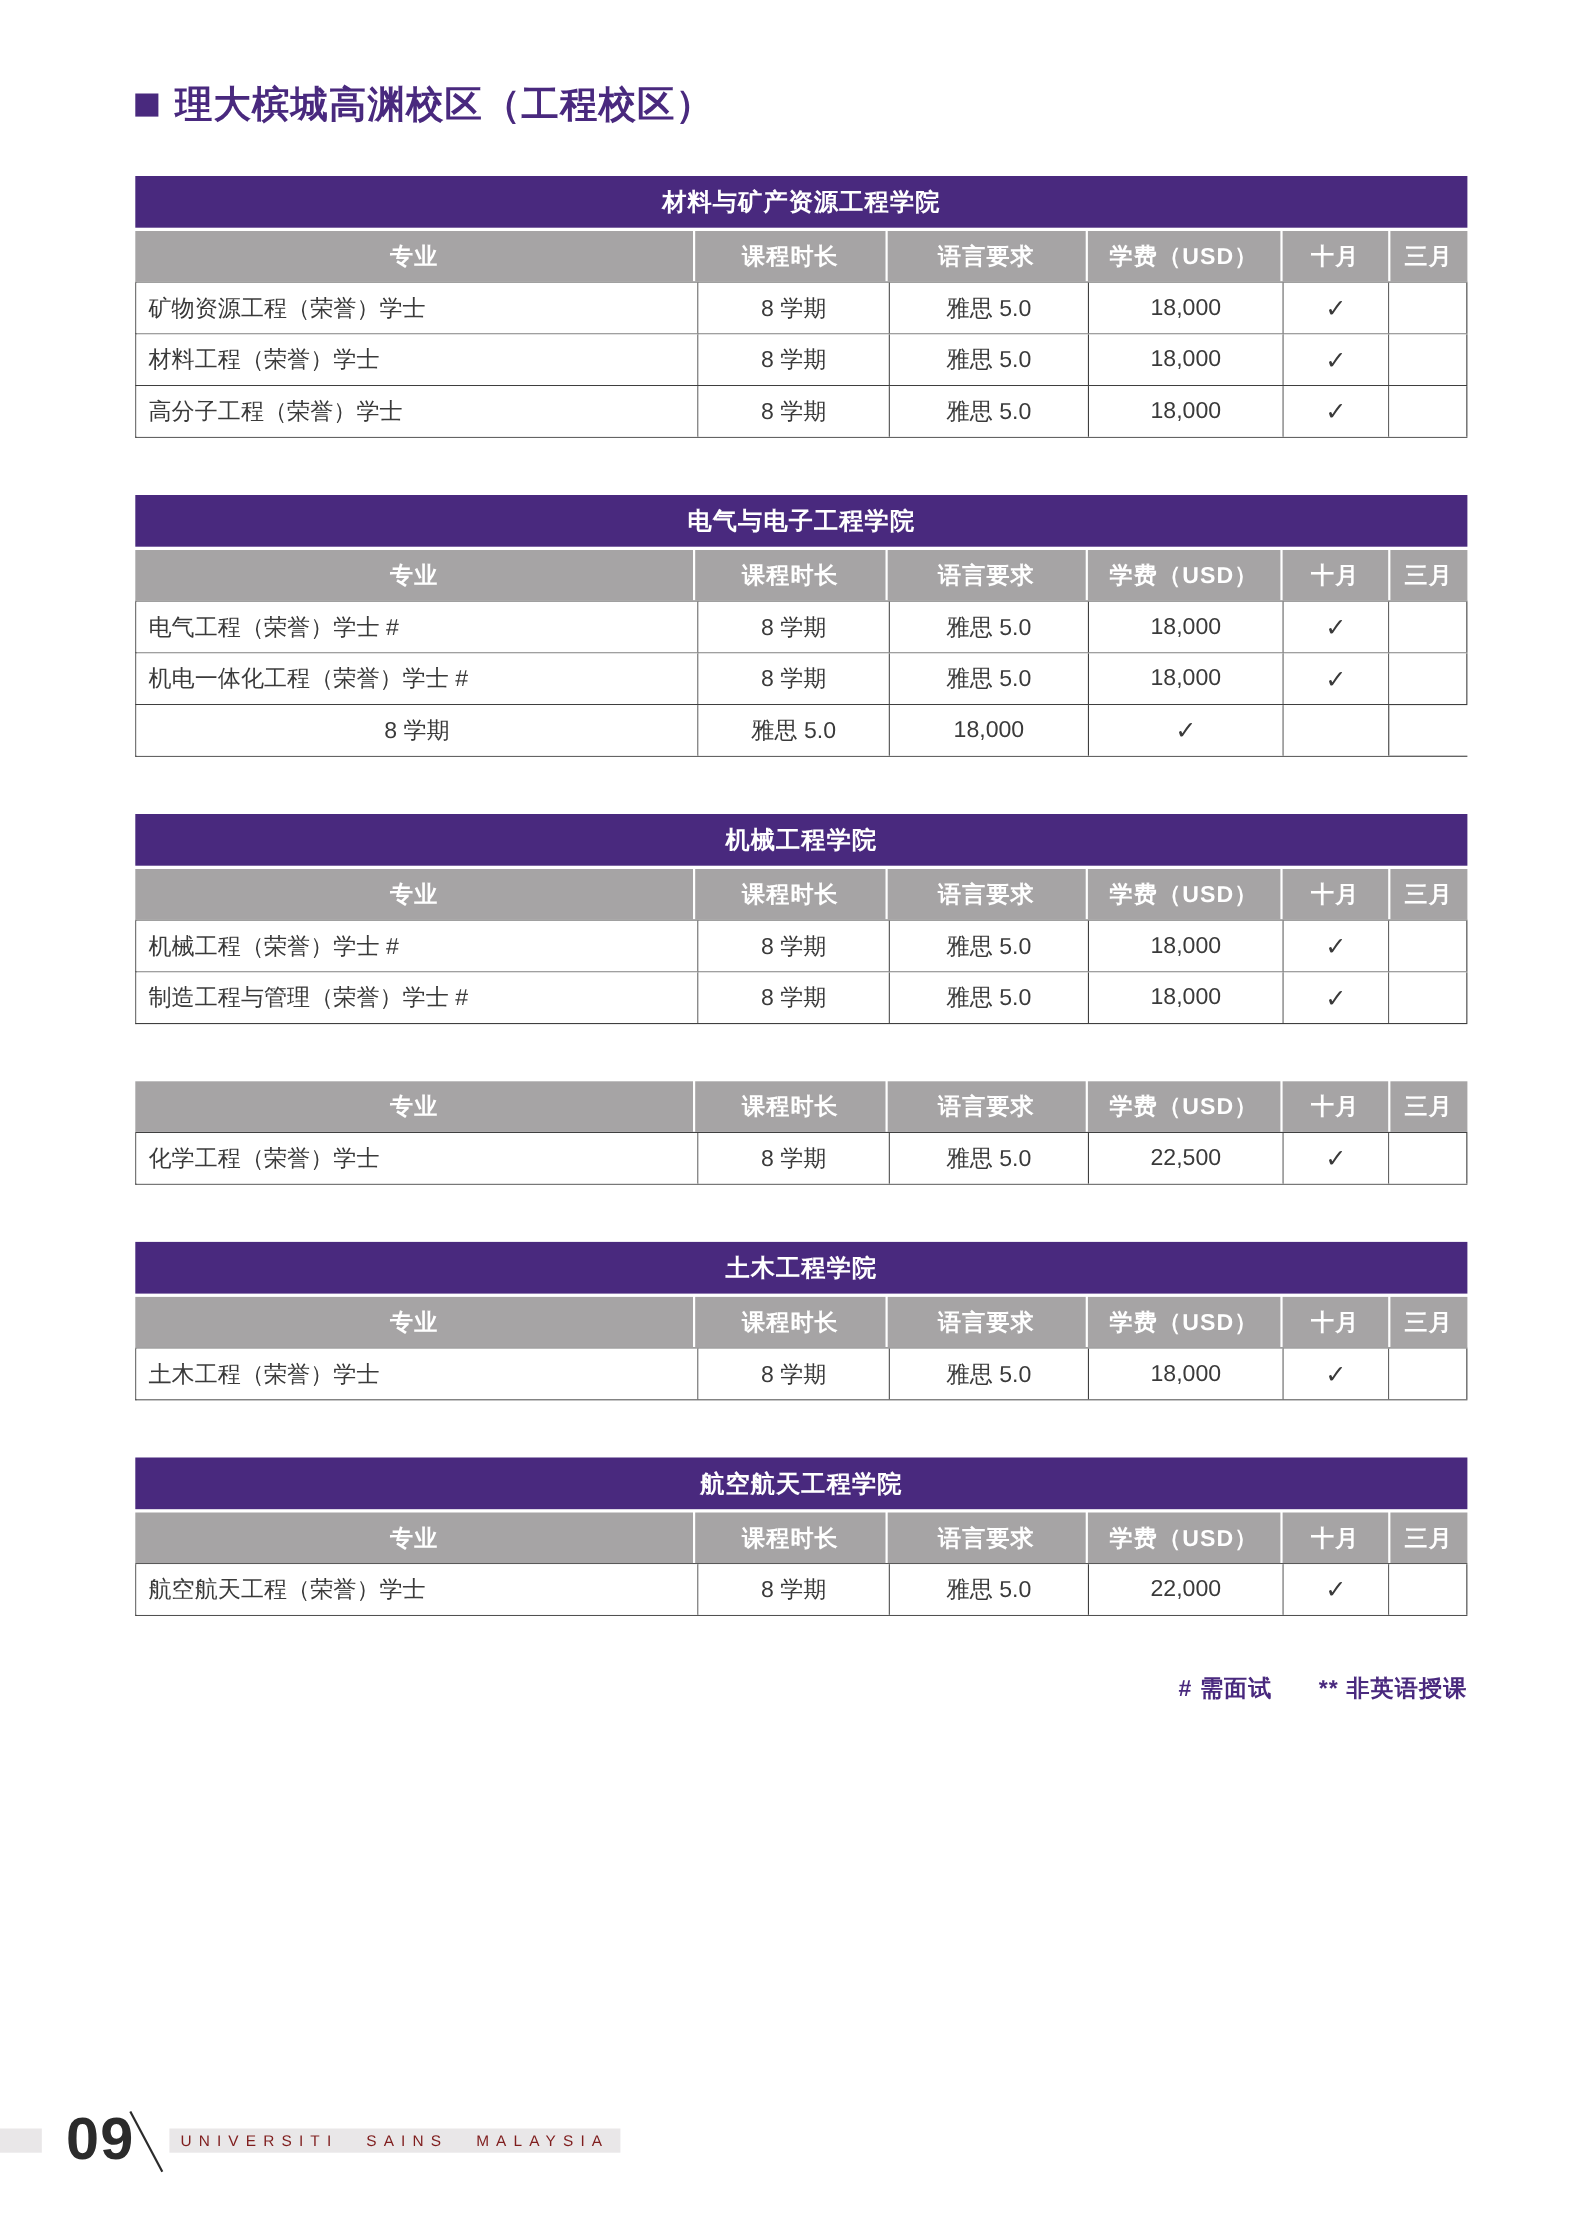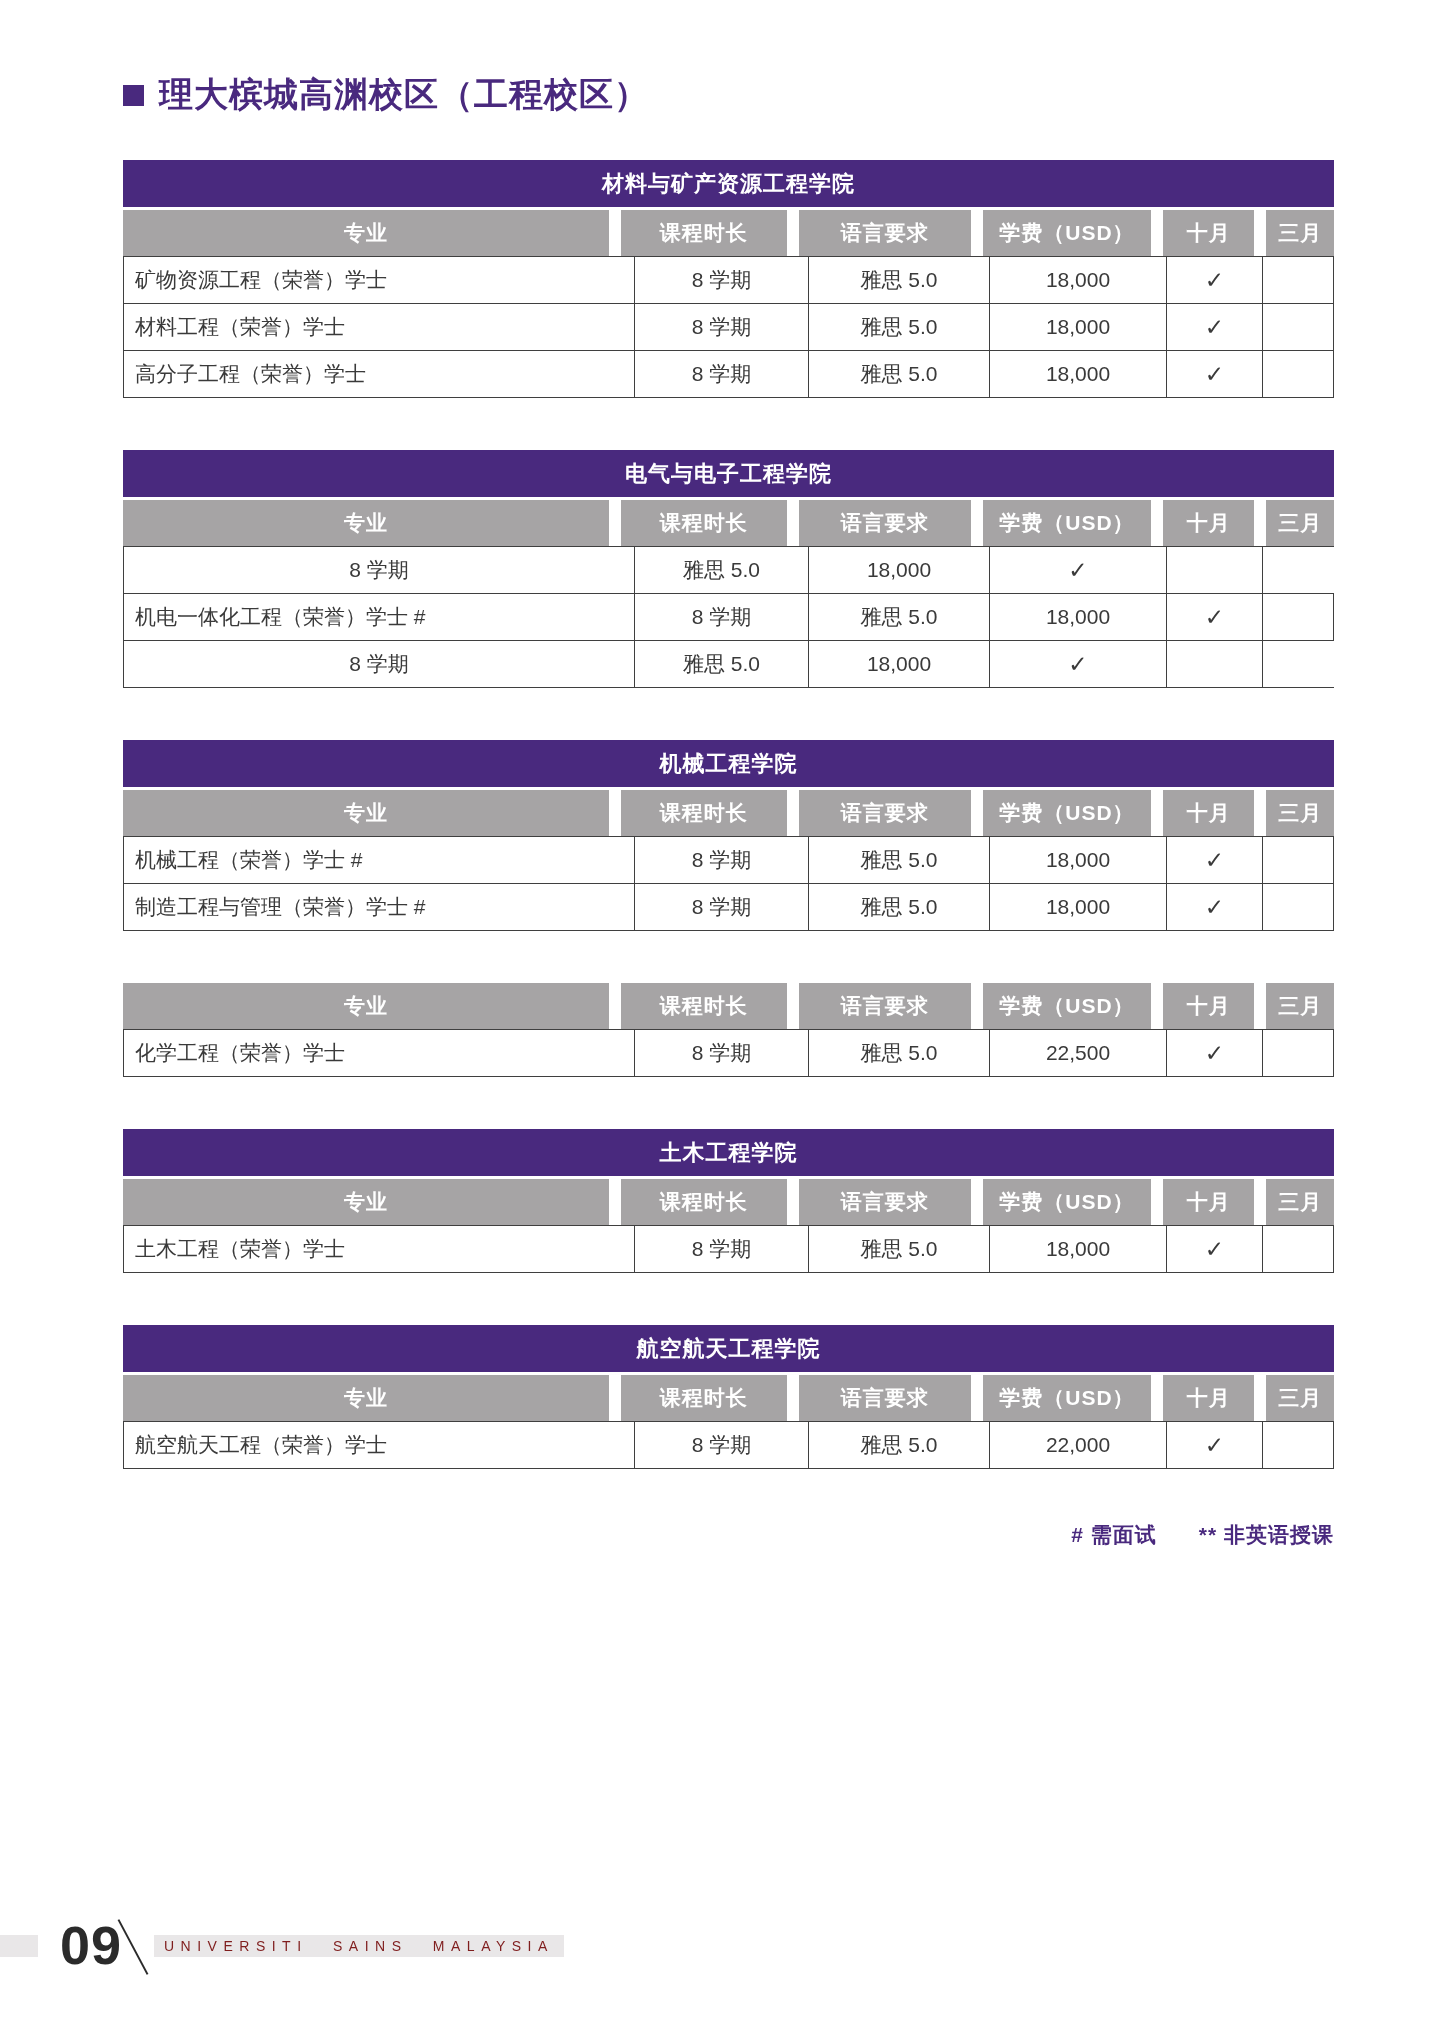--- a/index.html
+++ b/index.html
@@ -21,21 +21,21 @@
   .title-text{margin:0;font-size:34px;font-weight:bold;color:var(--purple);letter-spacing:1px;}
   .tables{margin-top:50px;}
   .school-table{margin-bottom:52px;}
   .band{
     height:47px;background:var(--purple);color:#fff;
     display:flex;align-items:center;justify-content:center;
     font-size:22px;font-weight:bold;letter-spacing:1px;margin-bottom:3px;
   }
   .colhdr{
     display:grid;grid-template-columns:511fr 174fr 181fr 177fr 96fr 71fr;
-    gap:12px;background:#fff;
+    gap:2px;background:#fff;
   }
   .hcell{
     background:var(--hdr-gray);color:#fff;height:46px;
     display:flex;align-items:center;justify-content:center;
     font-size:21px;font-weight:bold;letter-spacing:1px;
   }
   .data-rows{border-top:1px solid var(--line);}
   .data-row{
     display:grid;grid-template-columns:511fr 174fr 181fr 177fr 96fr 71fr;
     border-left:1px solid var(--line);border-bottom:1px solid var(--line);
@@ -122,20 +122,21 @@
     <div class="colhdr">
       <div class="hcell">专业</div>
       <div class="hcell">课程时长</div>
       <div class="hcell">语言要求</div>
       <div class="hcell">学费（USD）</div>
       <div class="hcell">十月</div>
       <div class="hcell">三月</div>
     </div>
     <div class="data-rows">
   <div class="data-row">
+    <div class="dcell major">电气工程（荣誉）学士 #</div>
     <div class="dcell">8 学期</div>
     <div class="dcell">雅思 5.0</div>
     <div class="dcell">18,000</div>
     <div class="dcell check">✓</div>
     <div class="dcell check"></div>
   </div>
 
   <div class="data-row">
     <div class="dcell major">机电一体化工程（荣誉）学士 #</div>
     <div class="dcell">8 学期</div>

